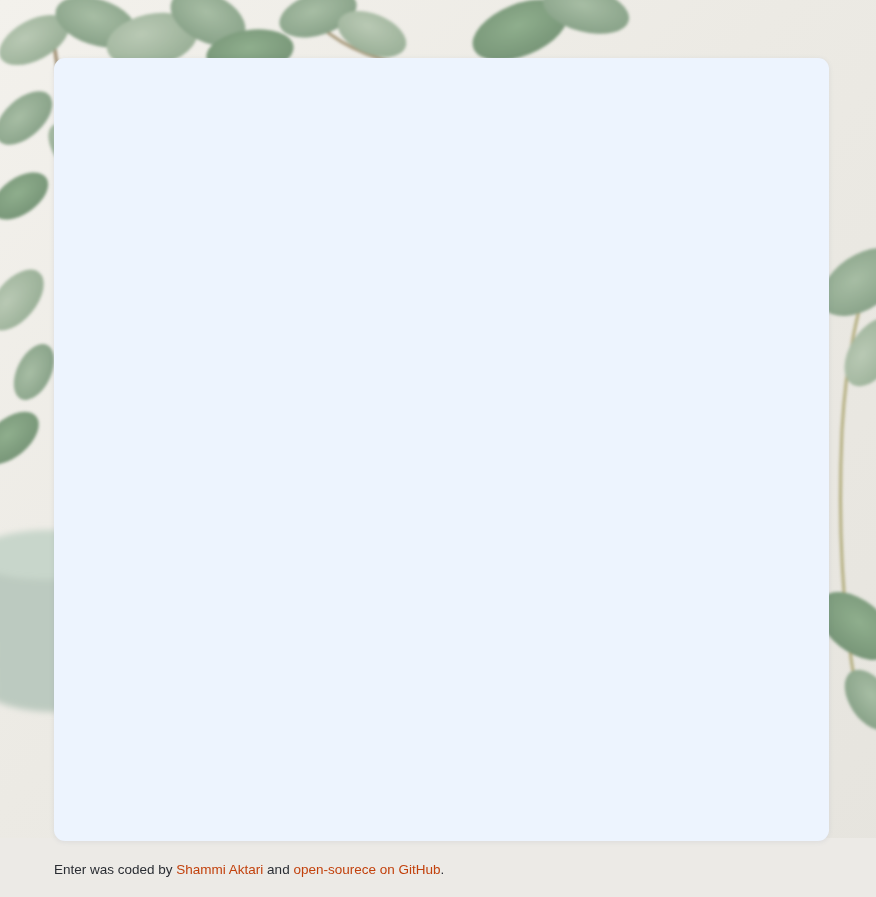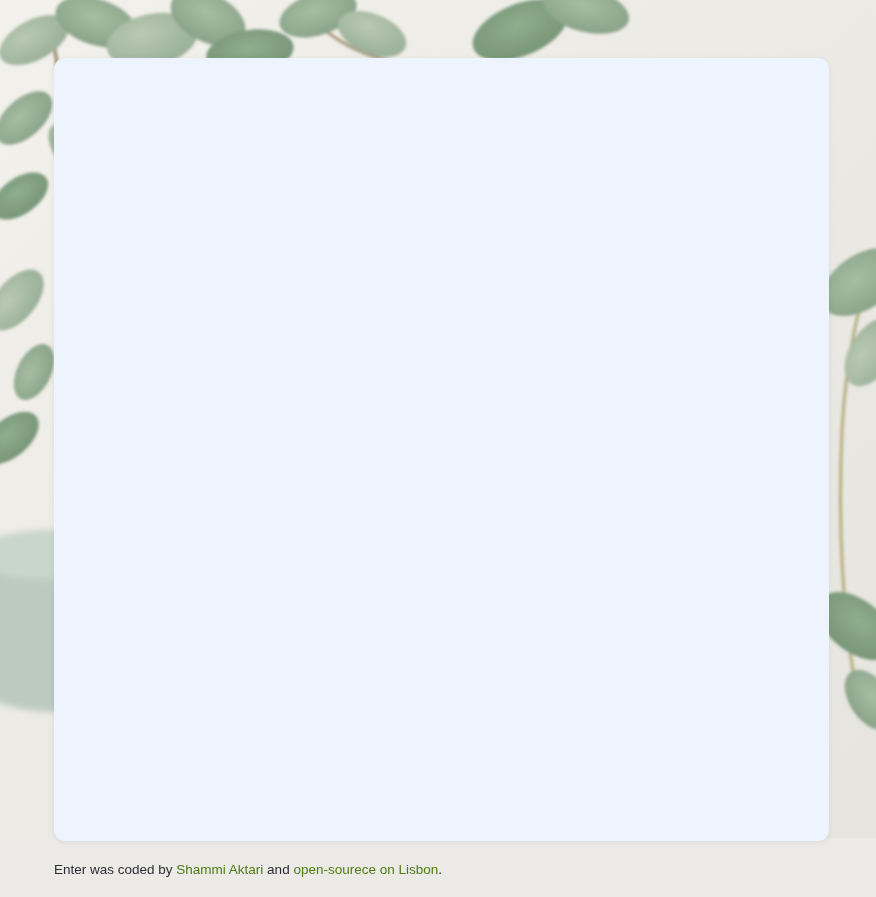--- a/index.html
+++ b/index.html
@@ -183,21 +183,21 @@
   
   #footer {
     position: absolute;
     left: 54px;
     top: 862px;
     font-size: 13.5px;
     color: #2a2d33;
     z-index: 3;
   }
   #footer a {
-    color: #4d7c0f;
+    color: #c2410c;
     text-decoration: none;
   }
 </style>
 </head>
 <body>
 
 <svg id="bg-photo" viewBox="0 0 876 897" preserveAspectRatio="none">
   <defs>
     <linearGradient id="paperGrad" x1="0" y1="0" x2="1" y2="1">
       <stop offset="0" stop-color="#f3f1ec"></stop>
@@ -381,14 +381,14 @@
           <line x1="19.625631329235418" y1="19.625631329235418" x2="14.67588386092958" y2="14.675883860929588" stroke="#24c6ef" stroke-width="4.6" stroke-linecap="round"></line>
           <line x1="31.999999999999996" y1="14.5" x2="31.999999999999996" y2="7.5" stroke="#24c6ef" stroke-width="4.6" stroke-linecap="round"></line>
           <line x1="44.37436867076458" y1="19.625631329235418" x2="49.32411613907041" y2="14.67588386092958" stroke="#24c6ef" stroke-width="4.6" stroke-linecap="round"></line>
         </svg>
       </div>
       <div class="forecast-temps"><span class="temp-max">18°</span><span class="temp-min">9°</span></div>
     </div>
   </div>
 
 <div id="footer">
-  <span>Enter was coded by </span><a href="#">Shammi Aktari</a><span> and </span><a href="#">open-sourece on Lisbon</a><span>.</span>
+  <span>Enter was coded by </span><a href="#">Shammi Aktari</a><span> and </span><a href="#">open-sourece on GitHub</a><span>.</span>
 </div>
 
 </body></html>

